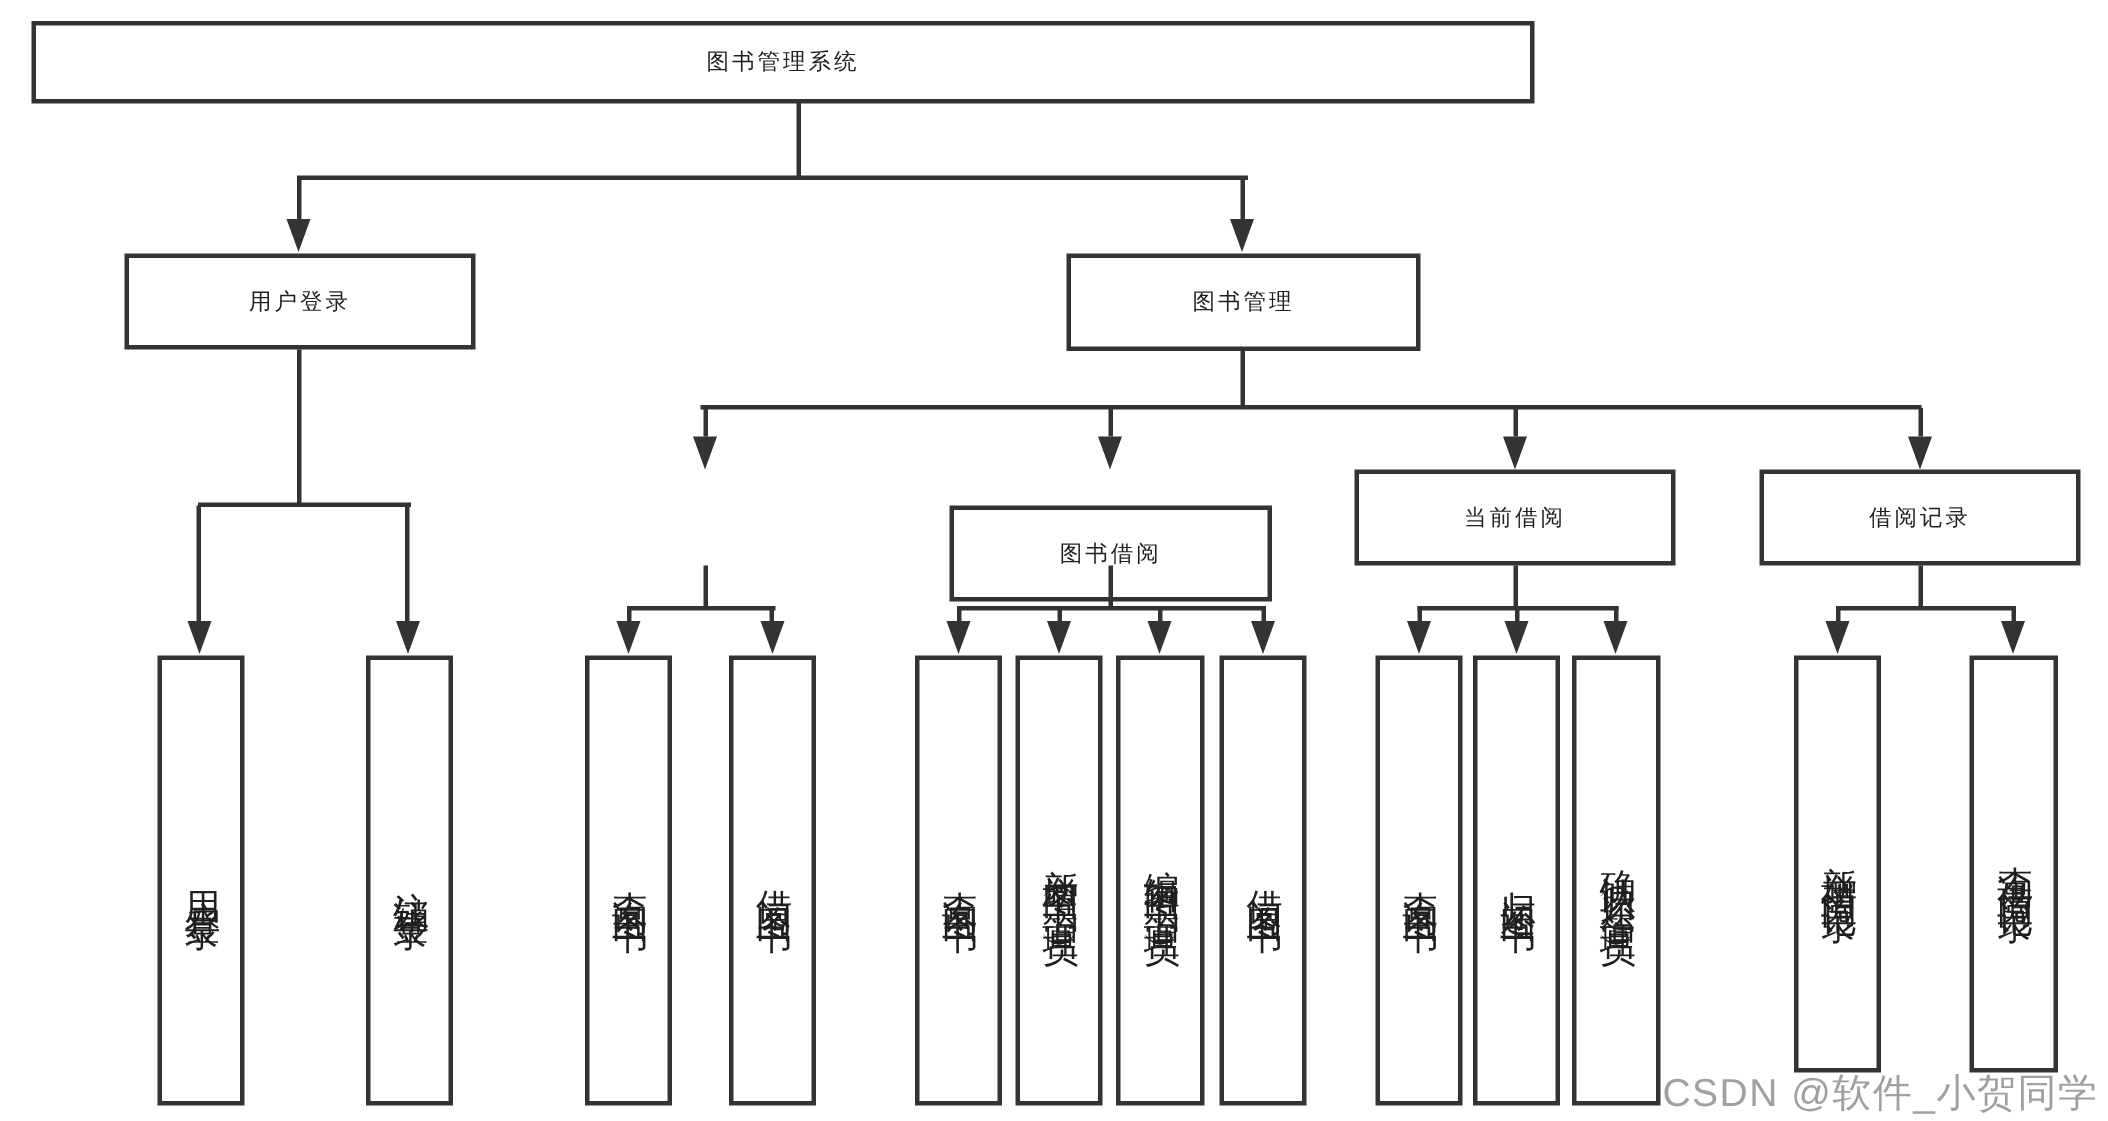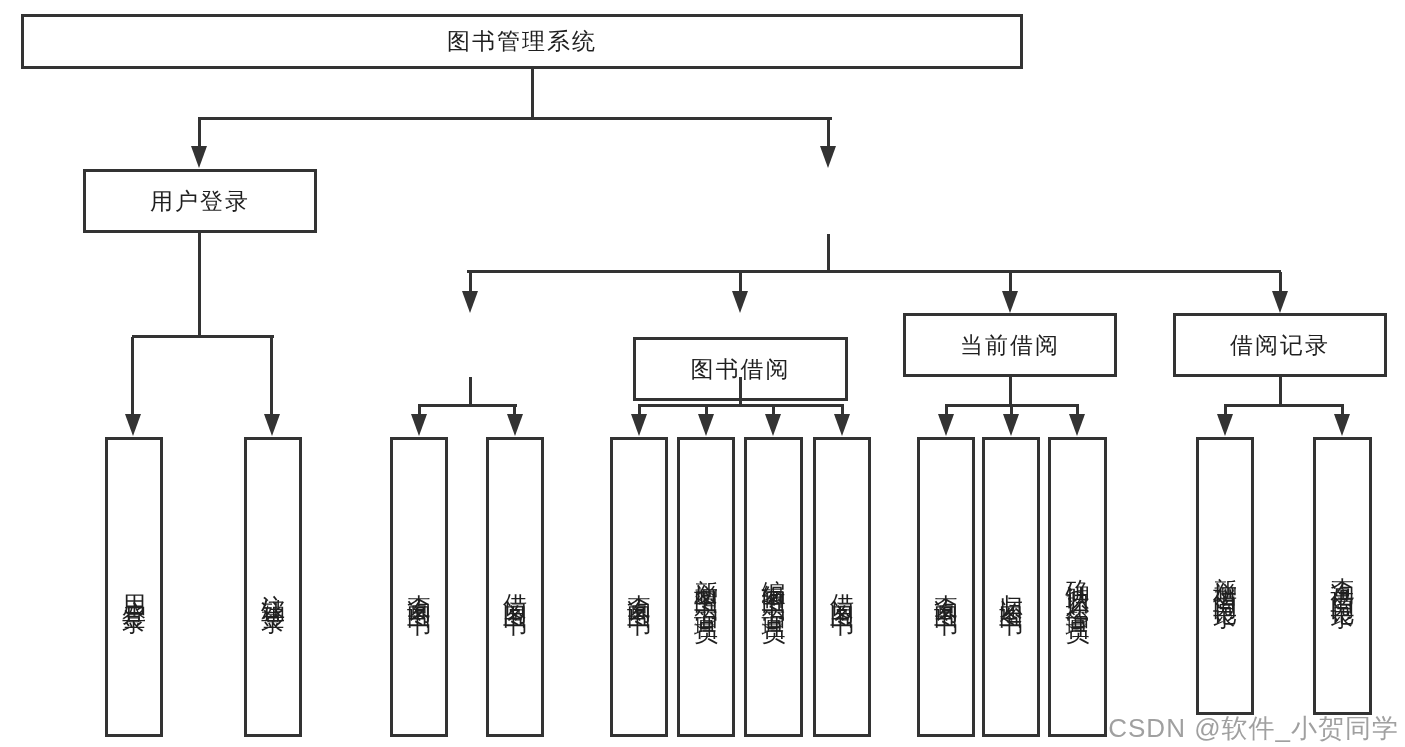--- a/index.html
+++ b/index.html
@@ -18,21 +18,21 @@
   }
   .node{
     position:absolute;
     box-sizing:border-box;
     border:3px solid var(--line);
     background:#fff;
     display:flex;align-items:center;justify-content:center;
     color:var(--text);
   }
   .node .lbl{
-    font-size:23px;
+    font-size:15px;
     letter-spacing:2px;
     white-space:nowrap;
   }
   .node.v .lbl{
     writing-mode:vertical-rl;
     text-orientation:mixed;
     font-size:24px;
     letter-spacing:6px;
     white-space:normal;
   }
@@ -64,20 +64,23 @@
 
   <div class="line" style="left:531px;top:68px;width:3px;height:51px;"></div>
   <div class="line" style="left:198px;top:117px;width:634px;height:3px;"></div>
   <div class="line" style="left:198px;top:119px;width:3px;height:28px;"></div>
   <div class="arrow" style="left:191px;top:146px;"></div>
   <div class="line" style="left:827px;top:119px;width:3px;height:28px;"></div>
   <div class="arrow" style="left:820px;top:146px;"></div>
 
   <div class="node" style="left:83px;top:169px;width:234px;height:64px;">
     <span class="lbl">用户登录</span>
+  </div>
+  <div class="node" style="left:711px;top:169px;width:236px;height:65px;">
+    <span class="lbl">图书管理</span>
   </div>
 
   <div class="line" style="left:198px;top:233px;width:3px;height:104px;"></div>
   <div class="line" style="left:132px;top:335px;width:142px;height:3px;"></div>
   <div class="line" style="left:131px;top:337px;width:3px;height:77px;"></div>
   <div class="arrow" style="left:125px;top:414px;"></div>
   <div class="line" style="left:270px;top:337px;width:3px;height:77px;"></div>
   <div class="arrow" style="left:264px;top:414px;"></div>
 
   <div class="line" style="left:827px;top:234px;width:3px;height:38px;"></div>

